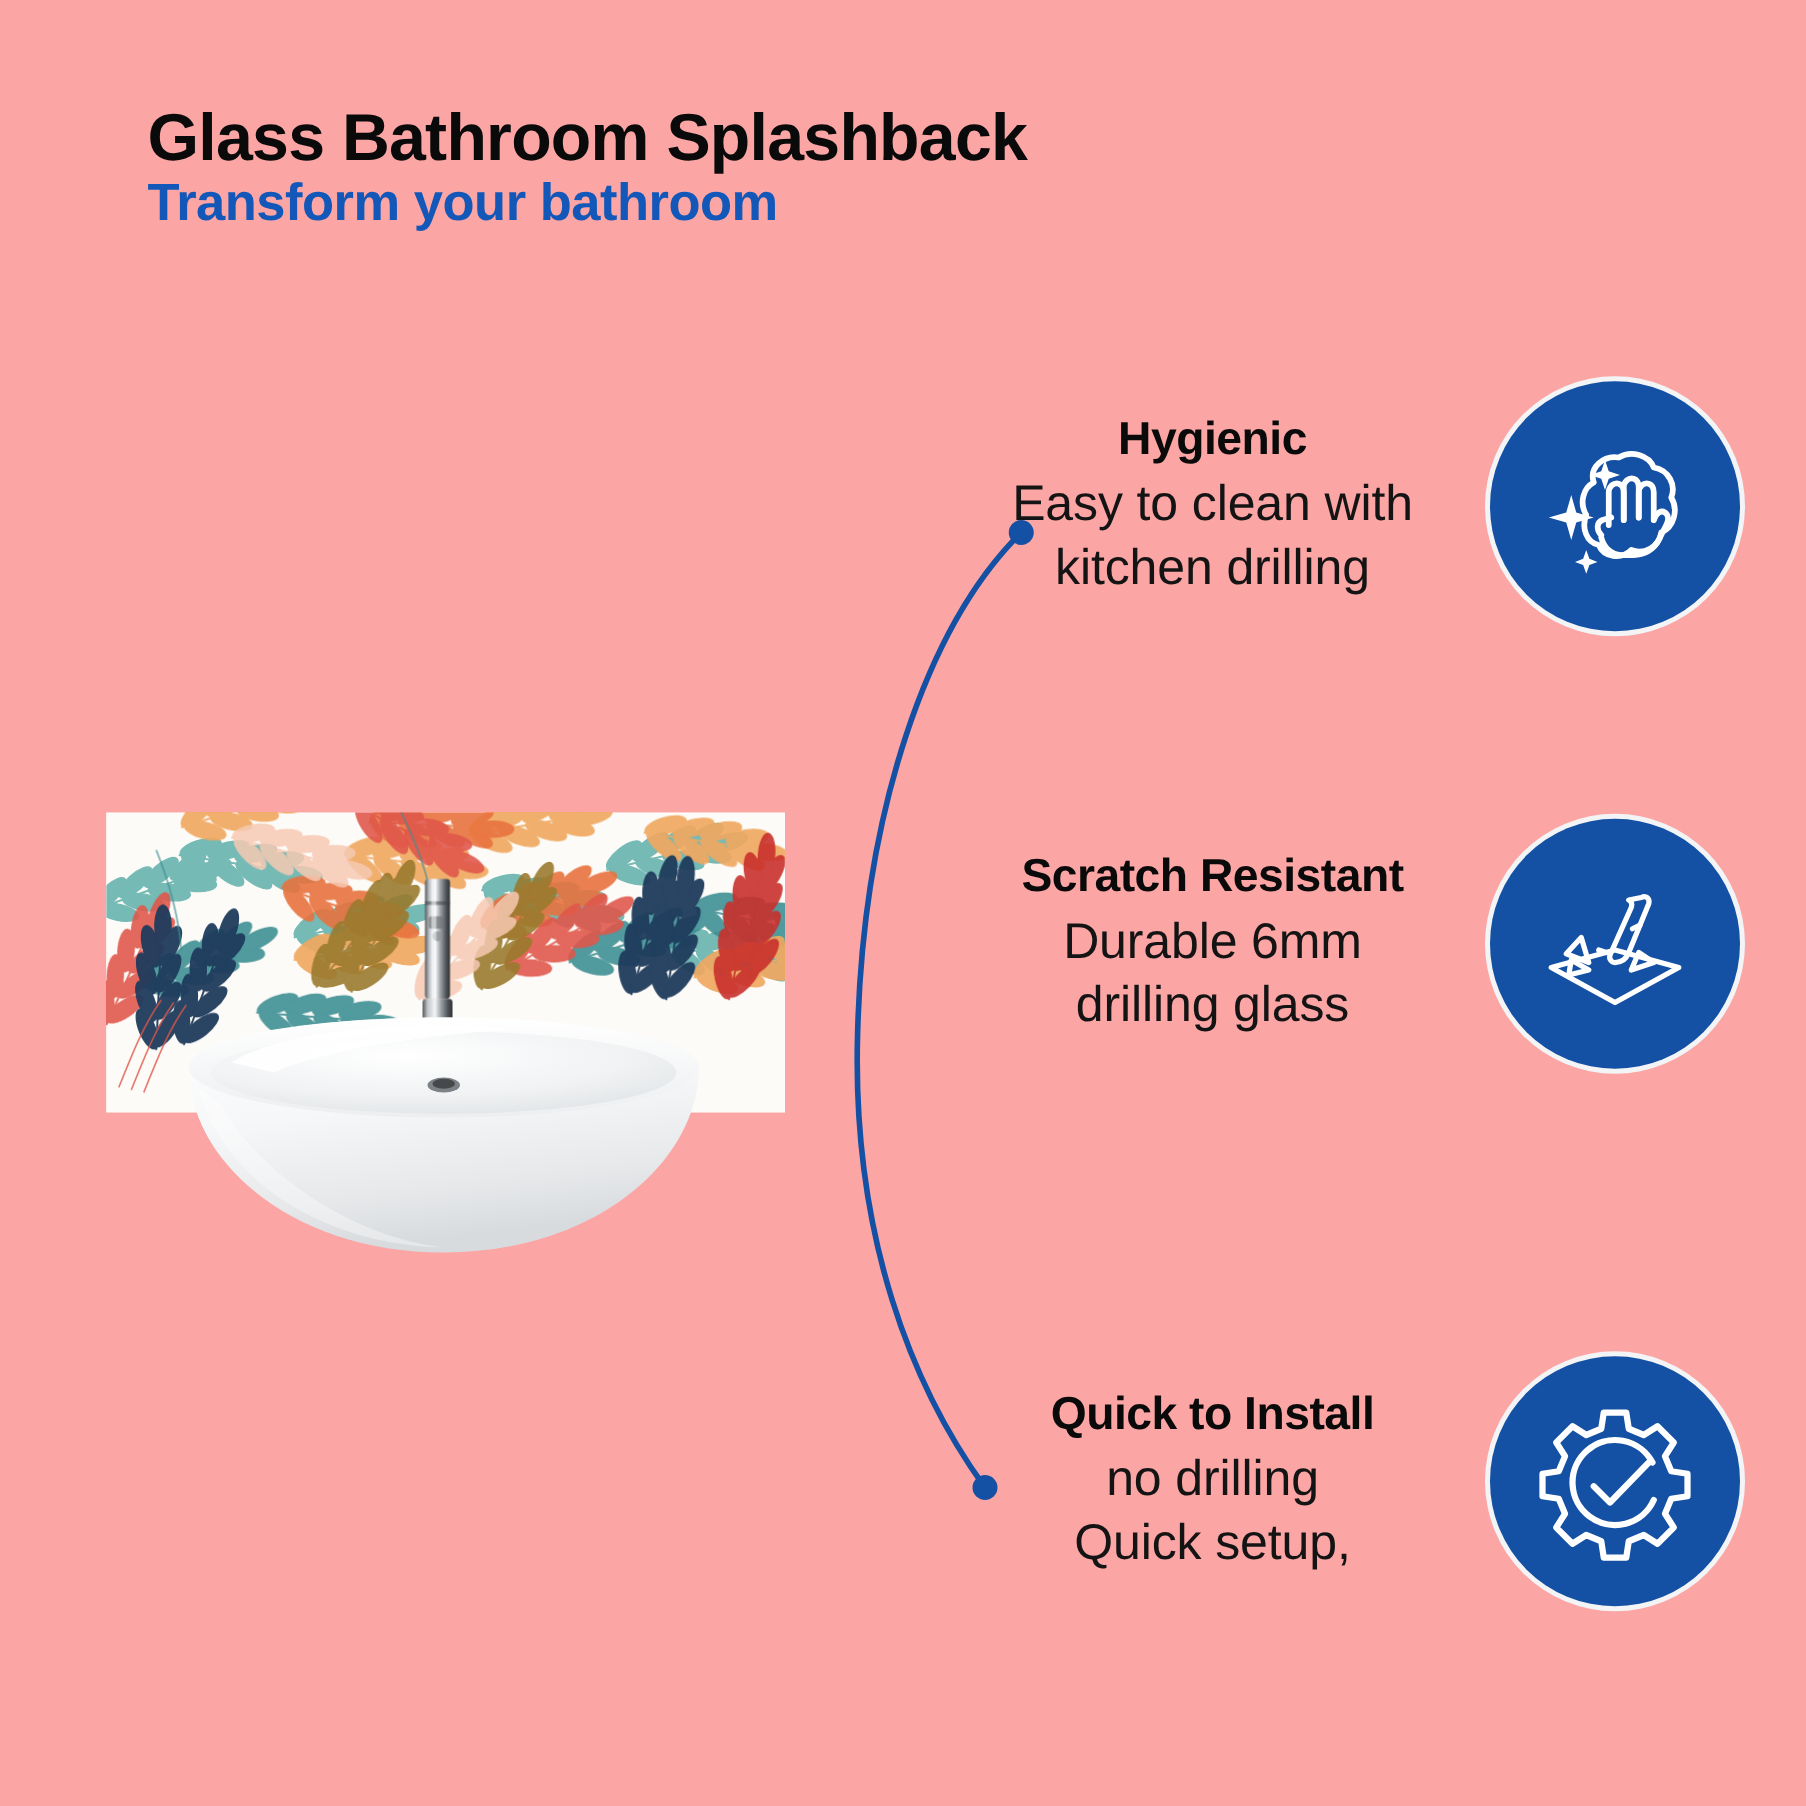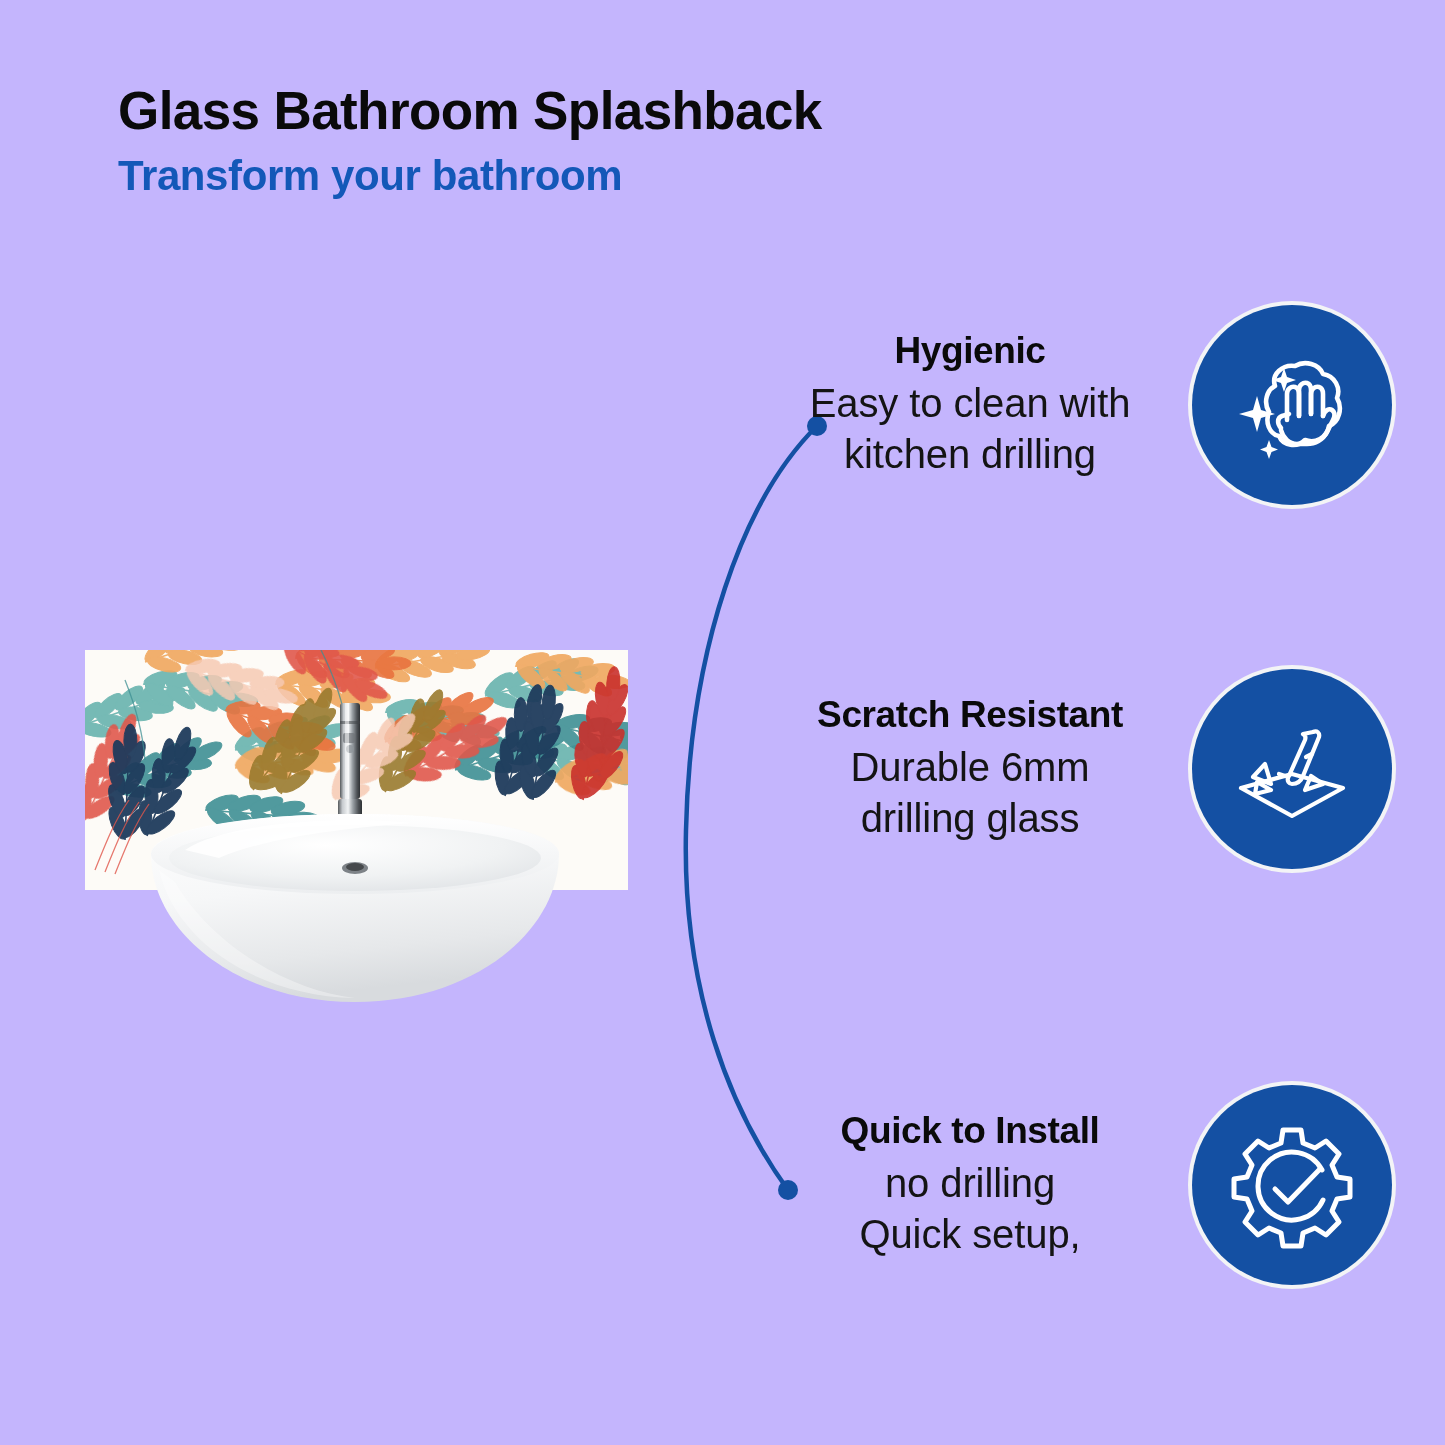--- a/index.html
+++ b/index.html
@@ -2,30 +2,29 @@
 <html><head>
 <meta charset="utf-8">
 <style>
   * { margin:0; padding:0; box-sizing:border-box; }
   html, body {
     width:1445px; height:1445px;
     background:#ffffff;
     font-family:"Liberation Sans", sans-serif;
     overflow:hidden;
   }
-  #page { position:relative; width:1445px; height:1445px; background:#c4b5fd; }
+  #page { position:relative; width:1445px; height:1445px; background:#fca5a5; }
 
   
   #header { position:absolute; left:118px; top:82px; width:900px; }
   #title {
     font-size:53px; font-weight:bold; color:#0a0a0a;
     letter-spacing:-0.6px; line-height:1.08; white-space:nowrap;
   }
   #subtitle {
-    margin-top:14px;
     font-size:42px; font-weight:bold; color:#1358B8;
     letter-spacing:-0.4px; line-height:1.1; white-space:nowrap;
   }
 
   
   #product { position:absolute; left:85px; top:650px; width:543px; height:360px; }
   #splash {
     position:absolute; left:0; top:0; width:543px; height:240px;
     background:#fdfbf7; overflow:hidden;
   }
@@ -34,21 +33,21 @@
   #basin svg { display:block; width:420px; height:200px; }
   #tap { position:absolute; left:247px; top:53px; width:36px; height:125px; }
   #tap svg { display:block; width:36px; height:125px; }
 
   
   #connector { position:absolute; left:0; top:0; width:1445px; height:1445px; pointer-events:none; }
 
   
   .feature { position:absolute; left:800px; width:610px; height:210px; display:flex; align-items:center;gap:32px; }
   #feat0 { top:300px; }
-  #feat1 { top:664px; }
+  #feat1 { top:650px; }
   #feat2 { top:1080px; }
 
   .feat-text { width:350px; text-align:center; padding-right:10px; }
   .feat-title {
     font-size:37px; font-weight:bold; color:#0a0a0a;
     letter-spacing:-0.4px; line-height:1.12; white-space:nowrap;
   }
   .feat-desc {
     margin-top:7px; font-size:40px; color:#141414;
     font-weight:400; line-height:1.28; letter-spacing:-0.1px;

